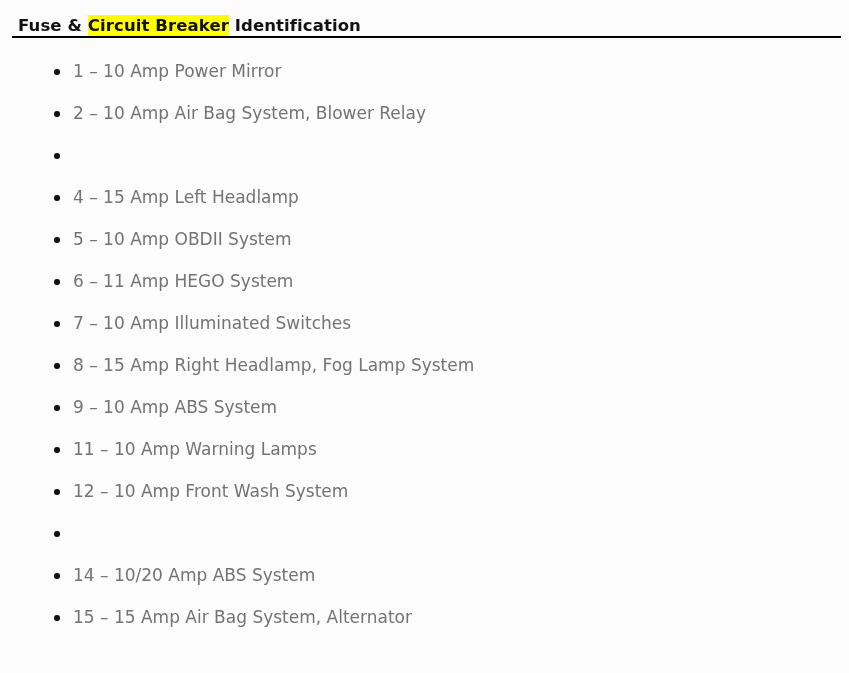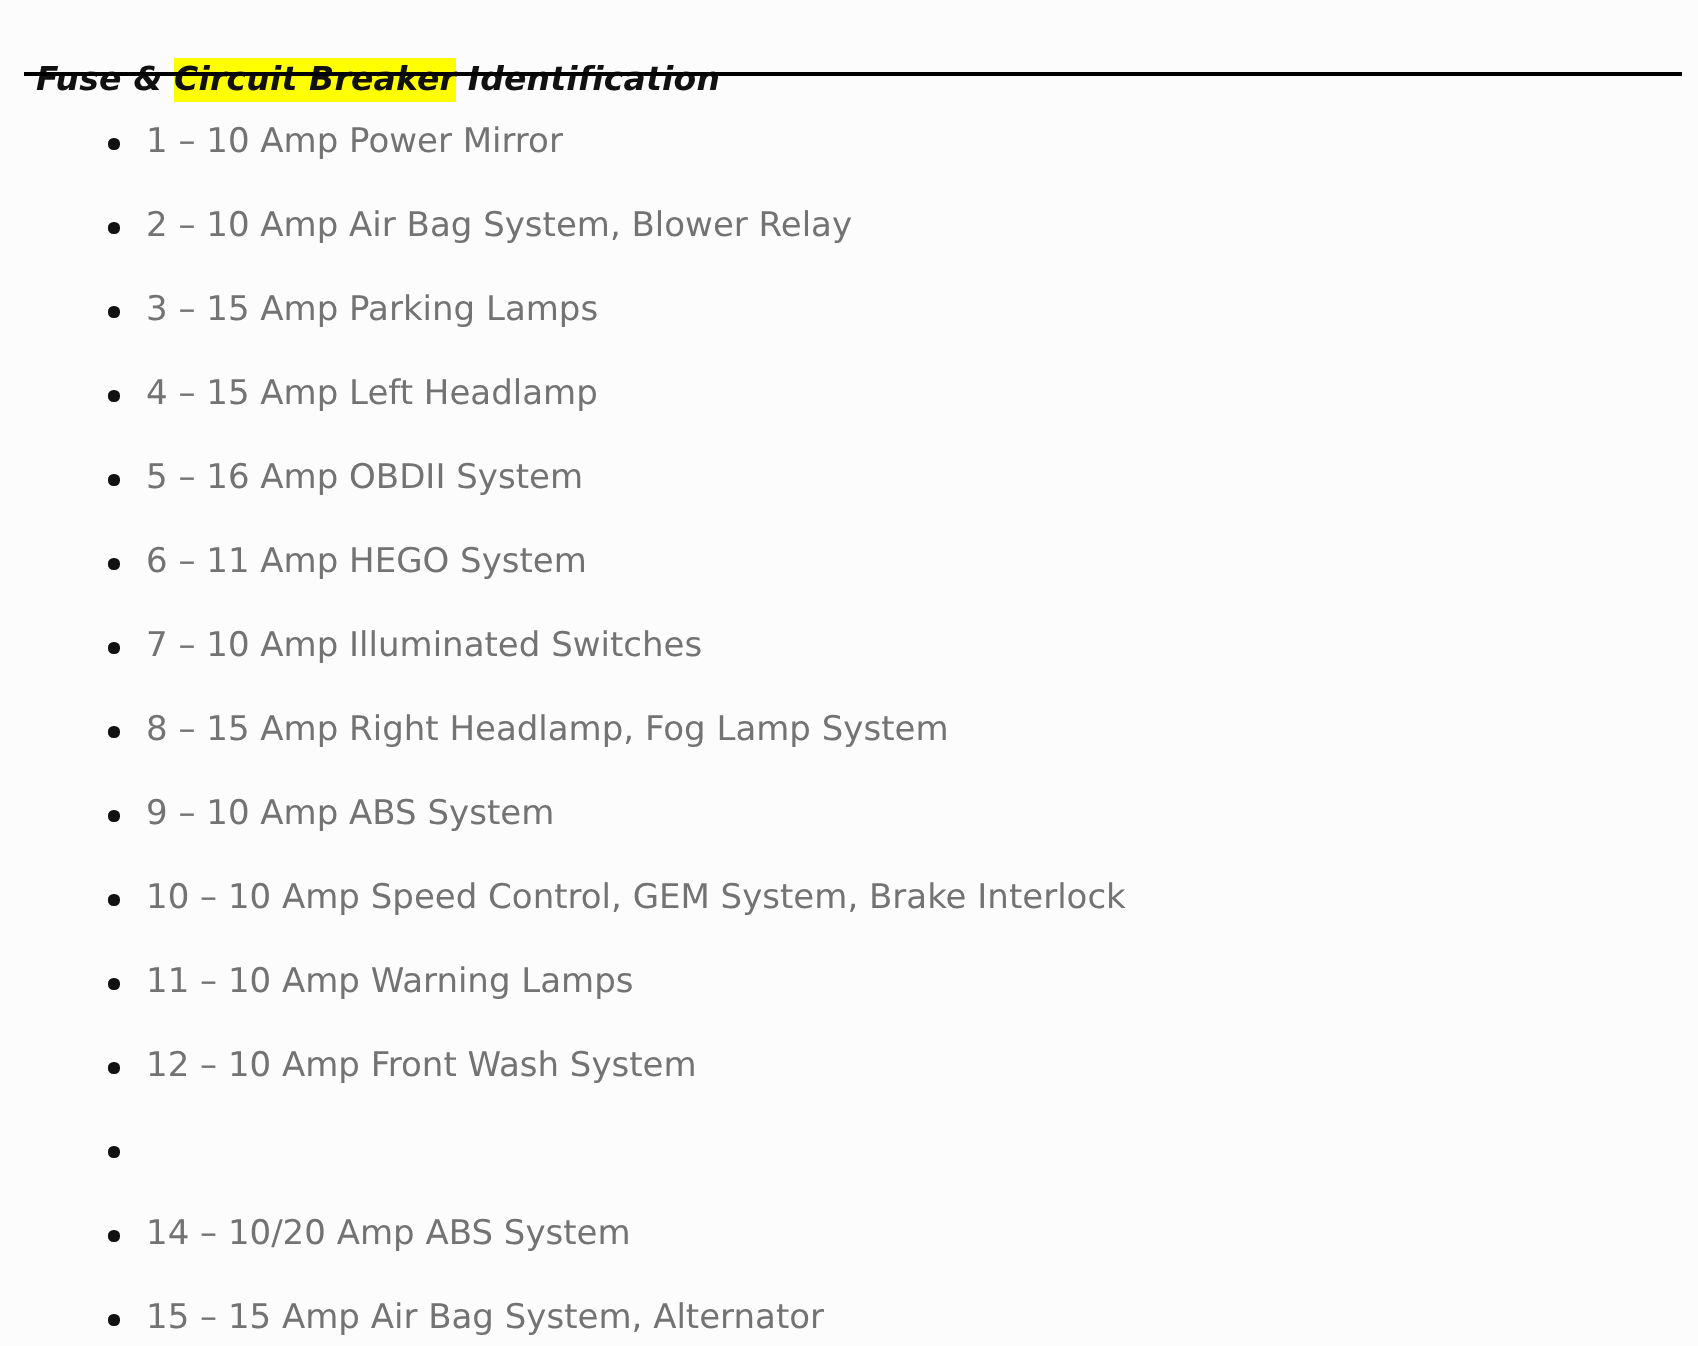--- a/index.html
+++ b/index.html
@@ -20,28 +20,27 @@
     position: relative;
     width: 849px;
     height: 673px;
     box-sizing: border-box;
   }
 
   
   .doc-heading {
     position: absolute;
     left: 18px;
-    top: 18px;
+    top: 4px;
     font-size: 16.5px;
     font-weight: bold;
     color: #111111;
     letter-spacing: 0.1px;
     white-space: nowrap;
     line-height: 22px;
-    font-style: italic;
   }
   .doc-heading .hl {
     background: #ffff00;
     color: #111111;
     padding: 1px 0 2px 0;
   }
 
   .heading-rule {
     position: absolute;
     left: 12px;
@@ -97,49 +96,44 @@
     <li class="fuse-item">
       <span class="bullet"></span>
       <span class="item-text">1 – 10 Amp Power Mirror</span>
     </li>
     <li class="fuse-item">
       <span class="bullet"></span>
       <span class="item-text">2 – 10 Amp Air Bag System, Blower Relay</span>
     </li>
     <li class="fuse-item">
       <span class="bullet"></span>
-      <span class="item-text">3 – 15 Amp Parking Lamps</span>
     </li>
     <li class="fuse-item">
       <span class="bullet"></span>
       <span class="item-text">4 – 15 Amp Left Headlamp</span>
     </li>
     <li class="fuse-item">
       <span class="bullet"></span>
-      <span class="item-text">5 – 16 Amp OBDII System</span>
+      <span class="item-text">5 – 10 Amp OBDII System</span>
     </li>
     <li class="fuse-item">
       <span class="bullet"></span>
       <span class="item-text">6 – 11 Amp HEGO System</span>
     </li>
     <li class="fuse-item">
       <span class="bullet"></span>
       <span class="item-text">7 – 10 Amp Illuminated Switches</span>
     </li>
     <li class="fuse-item">
       <span class="bullet"></span>
       <span class="item-text">8 – 15 Amp Right Headlamp, Fog Lamp System</span>
     </li>
     <li class="fuse-item">
       <span class="bullet"></span>
       <span class="item-text">9 – 10 Amp ABS System</span>
-    </li>
-    <li class="fuse-item">
-      <span class="bullet"></span>
-      <span class="item-text">10 – 10 Amp Speed Control, GEM System, Brake Interlock</span>
     </li>
     <li class="fuse-item">
       <span class="bullet"></span>
       <span class="item-text">11 – 10 Amp Warning Lamps</span>
     </li>
     <li class="fuse-item">
       <span class="bullet"></span>
       <span class="item-text">12 – 10 Amp Front Wash System</span>
     </li>
     <li class="fuse-item">

